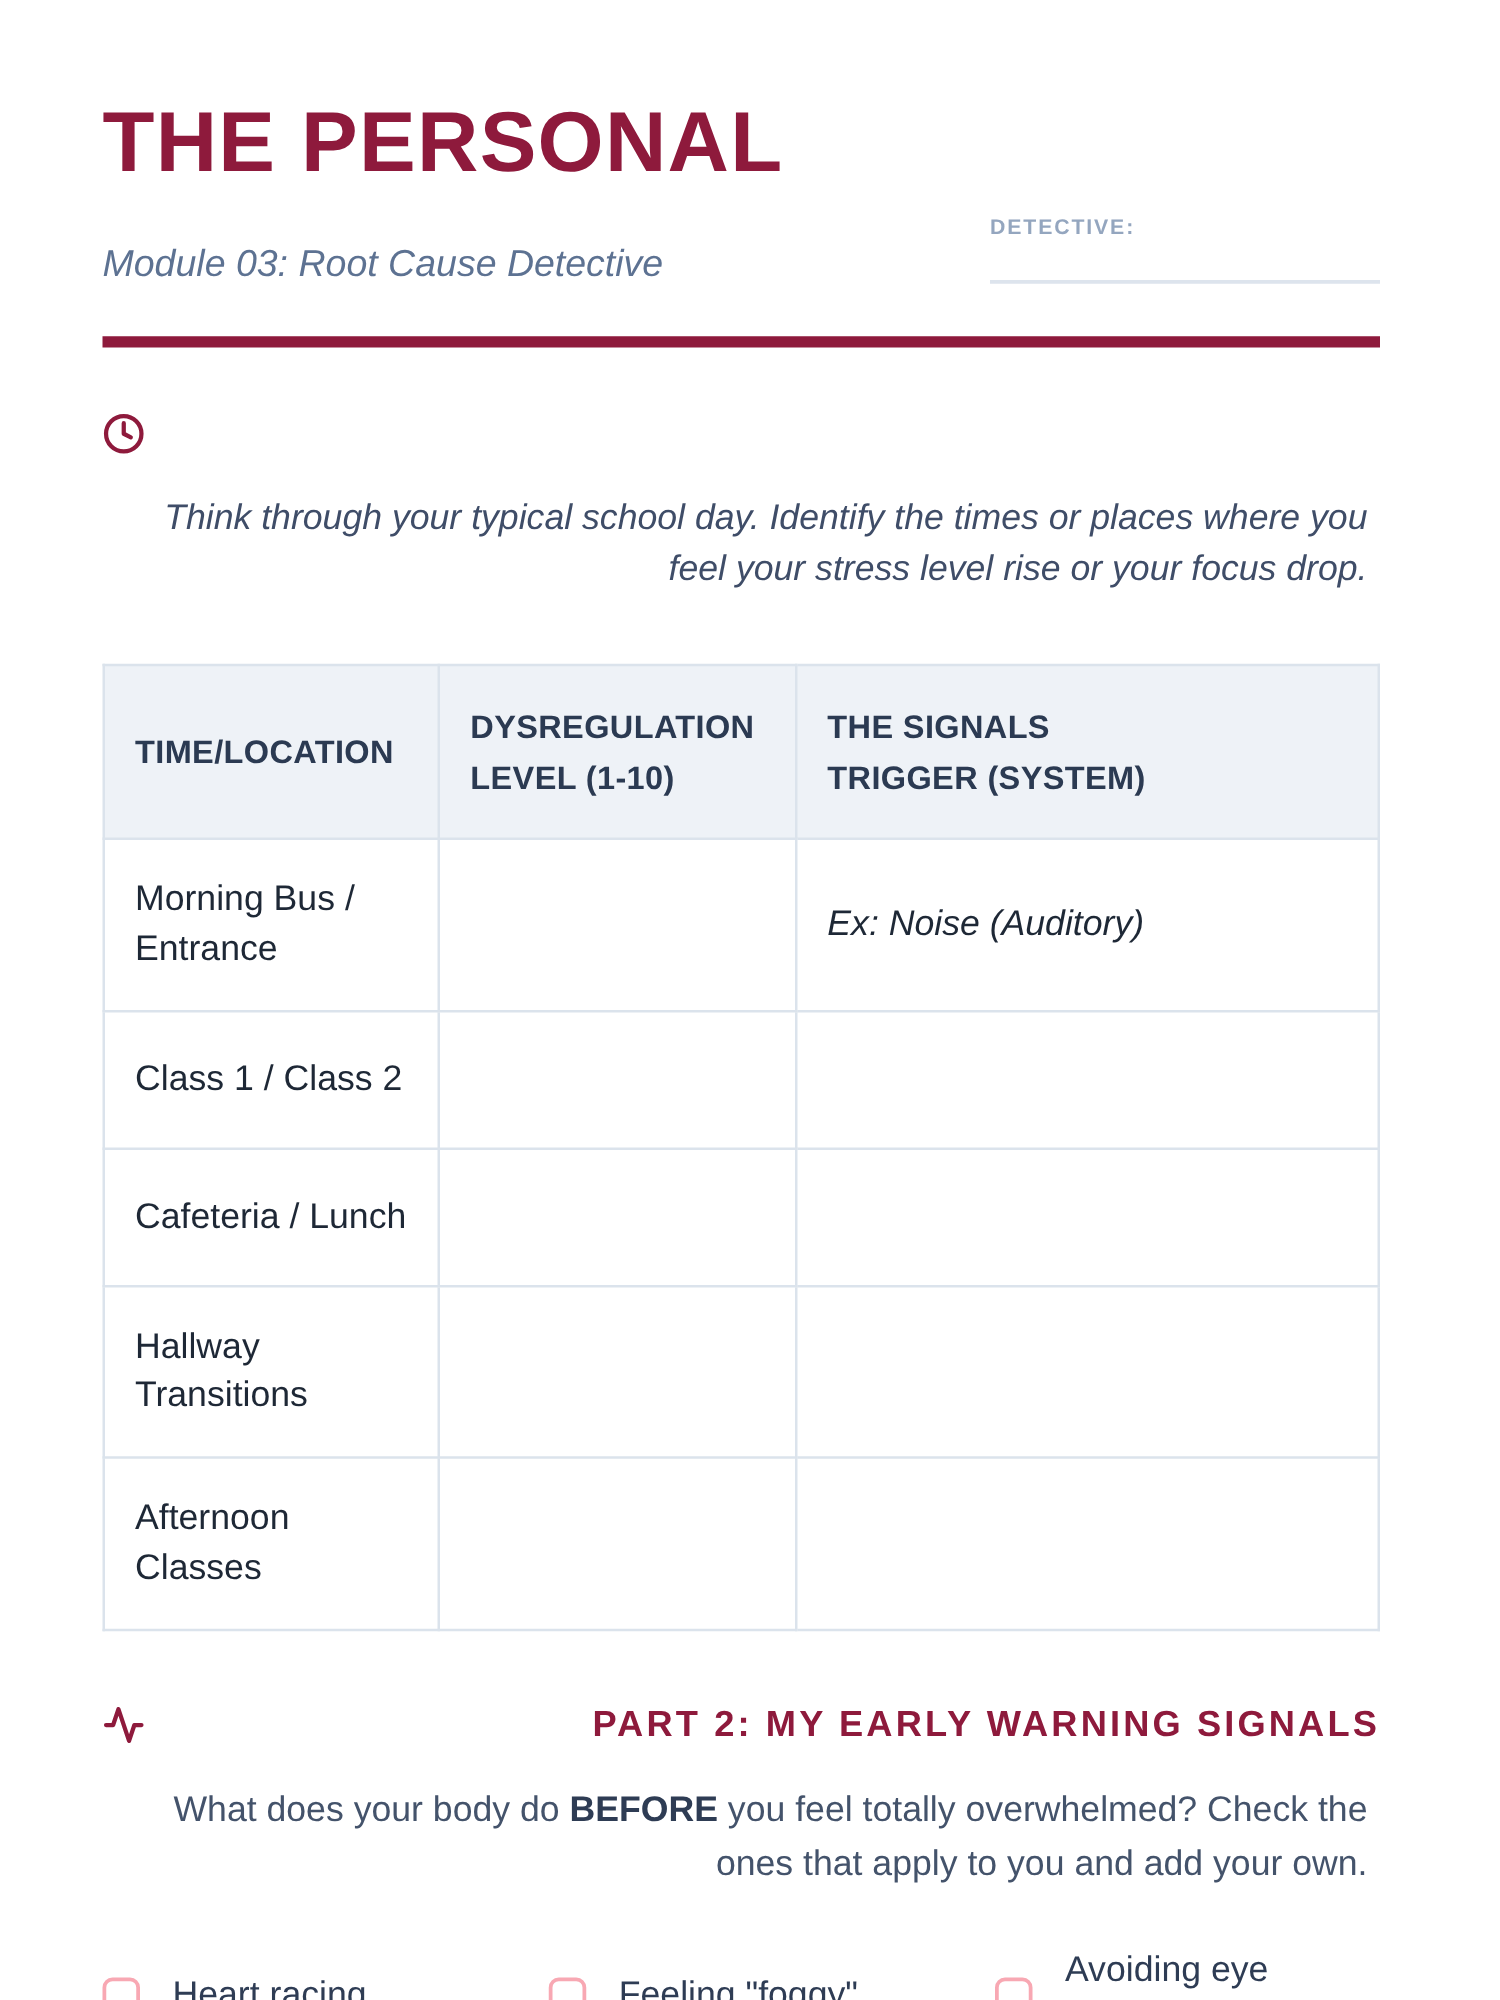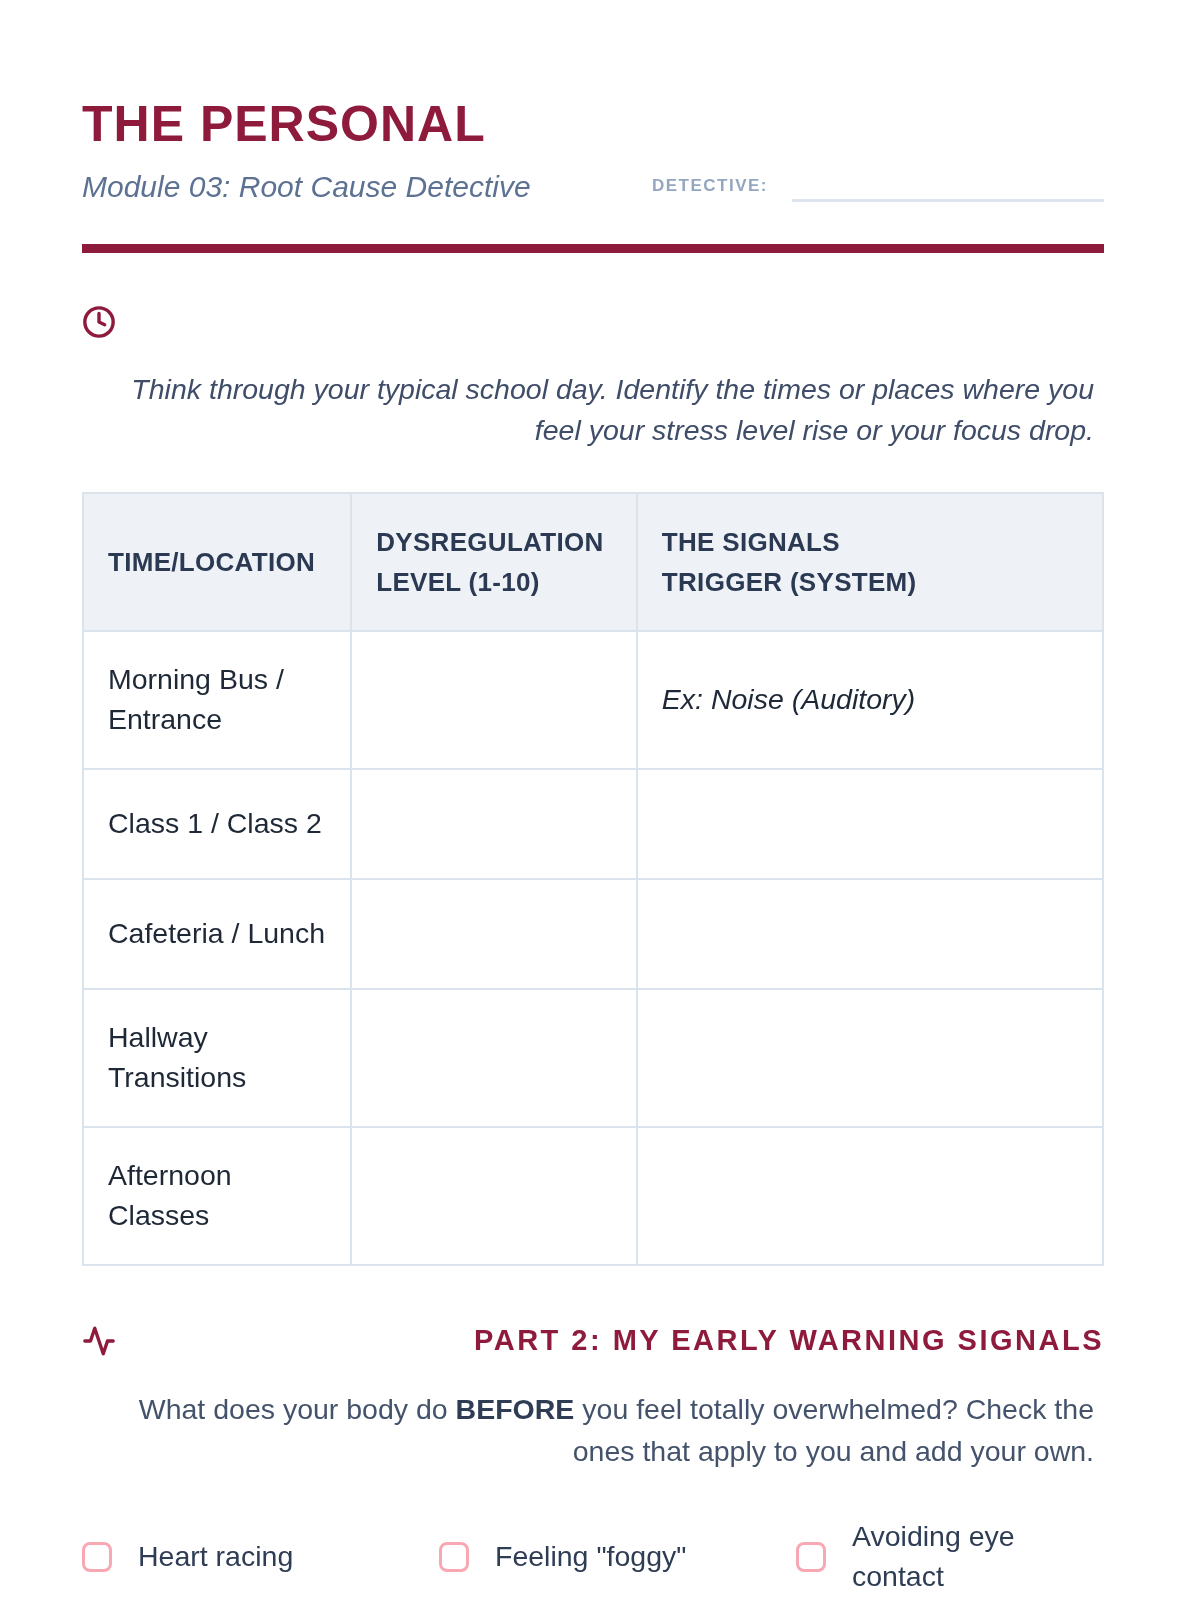--- a/index.html
+++ b/index.html
@@ -2,43 +2,43 @@
 <html><head>
 <meta charset="utf-8">
 <style>
   * { margin: 0; padding: 0; box-sizing: border-box; }
   html, body { width: 1200px; height: 1600px; overflow: hidden; background: #ffffff; }
   body { font-family: "Liberation Sans", sans-serif; color: #1e2836; }
 
   .page { width: 1200px; height: 1600px; padding: 74px 96px 0 82px; }
 
   
-  .title { color: #8e1a3c; font-size: 50px; font-weight: bold; letter-spacing: 1px; line-height: 1.2; margin-top: 20px; }
+  .title { color: #8e1a3c; font-size: 68px; font-weight: bold; letter-spacing: 1px; line-height: 1.2; }
   .subtitle-row { display: flex; justify-content: space-between; align-items: flex-end; margin-top: 16px; }
   .subtitle { font-style: italic; font-size: 30px; color: #5d7292; }
-  .detective-field { display: flex; align-items: flex-end; gap: 24px; }
+  .detective-field { display: flex; align-items: flex-start; gap: 24px; flex-direction: column; }
   .detective-label { font-size: 17px; font-weight: bold; letter-spacing: 1.5px; color: #94a6bf; padding-bottom: 8px; }
   .detective-line { width: 312px; height: 0; border-bottom: 3px solid #dde4ed; margin-bottom: 2px; }
   .thick-rule { height: 9px; background: #8e1a3c; margin-top: 40px; border: none; }
 
   
   .section-heading { display: flex; align-items: center; gap: 14px; color: #8e1a3c; }
   .section-heading h2 { font-size: 29px; font-weight: bold; letter-spacing: 2.5px; color: #8e1a3c; }
   .section-heading svg { flex: 0 0 auto; display: block; }
   .part1-heading { margin-top: 52px; }
   .part2-heading { margin-top: 58px; justify-content: space-between; }
 
   
   .intro { margin-top: 30px; font-size: 28.5px; line-height: 1.45; max-width: 1012px; text-align: right; }
   .intro.italic { font-style: italic; color: #3f4d68; }
   .intro.regular { color: #44536b; line-height: 1.5; }
   .intro .bold-word { font-weight: bold; color: #2e3c54; }
 
   
-  table.routine { width: 100%; margin-top: 40px; border-collapse: collapse; table-layout: fixed; }
+  table.routine { width: 100%; margin-top: 55px; border-collapse: collapse; table-layout: fixed; }
   table.routine th, table.routine td { border: 2px solid #dbe3ec; vertical-align: middle; text-align: left; padding: 28px 24px; }
   table.routine th { background: #eef2f7; color: #2b3a52; font-size: 26px; font-weight: bold; letter-spacing: 0.3px; line-height: 1.55; }
   table.routine th .th-inner { display: inline-block; }
   .col-time { width: 26.3%; }
   .col-level { width: 28.0%; }
   .col-trigger { width: 45.7%; }
   table.routine td { font-size: 28.5px; color: #1e2836; line-height: 1.4; height: 110px; }
   td.placeholder-cell { font-style: italic; color: #9fb3cb; }
 
   

